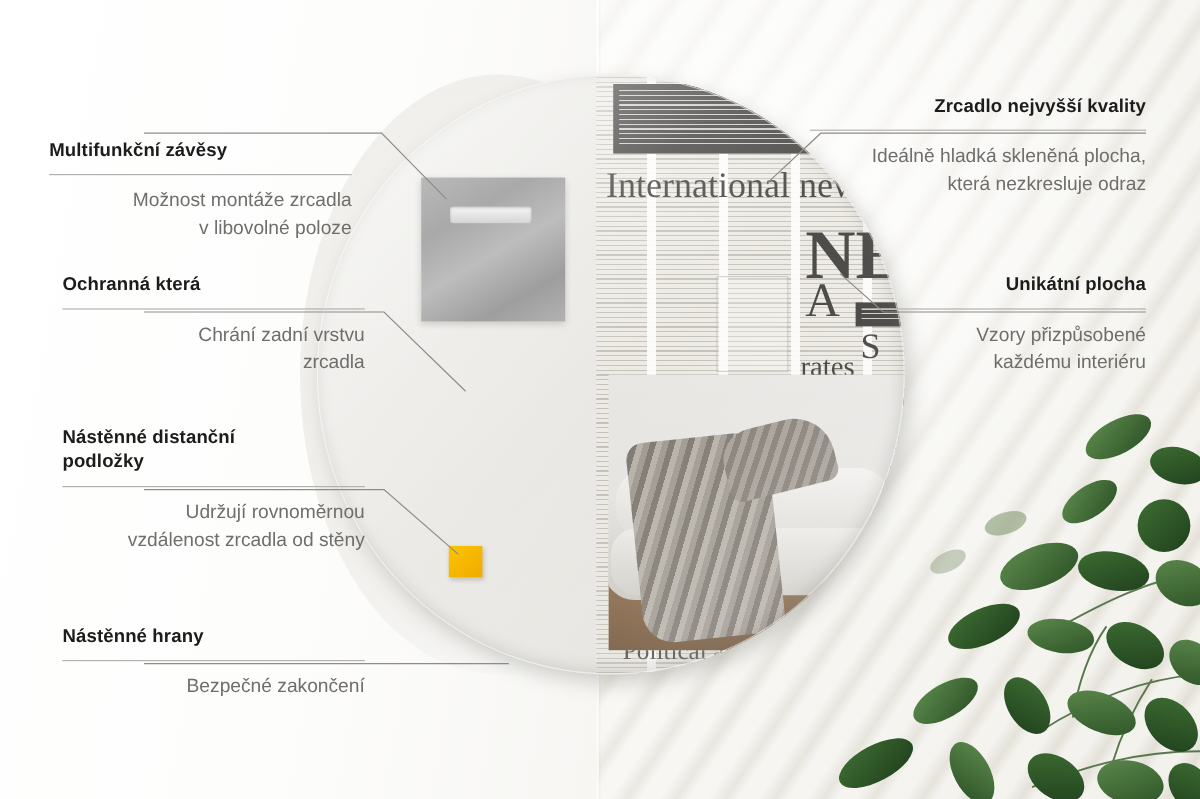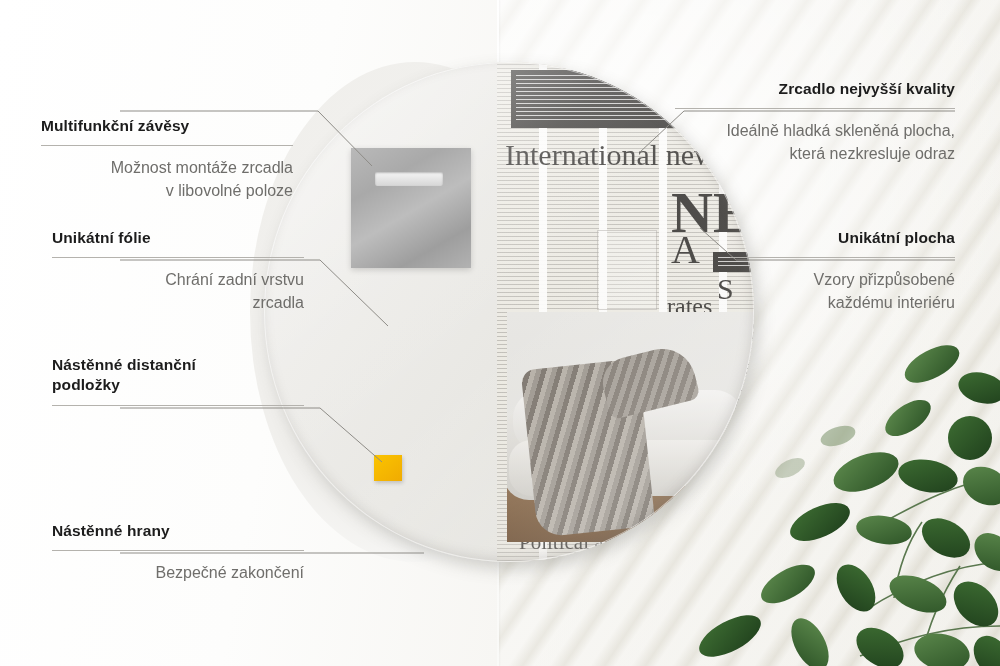--- a/index.html
+++ b/index.html
@@ -270,30 +270,32 @@
   </svg>
 
   <div class="block b-zavesy">
     <h3>Multifunkční závěsy</h3>
     <div class="rule"></div>
     <p style="white-space: pre-line;">Možnost montáže zrcadla
 v libovolné poloze</p>
   </div>
 
   <div class="block b-folie">
-    <h3>Unikátní fólie</h3>
+    <h3>Ochranná která</h3>
     <div class="rule"></div>
     <p style="white-space: pre-line; margin-left: 22px;">Chrání zadní vrstvu
 zrcadla</p>
   </div>
 
   <div class="block b-podlozky">
     <h3 style="white-space: pre-line;">Nástěnné distanční
 podložky</h3>
     <div class="rule"></div>
+    <p style="white-space: pre-line;">Udržují rovnoměrnou
+vzdálenost zrcadla od stěny</p>
   </div>
 
   <div class="block b-hrany">
     <h3>Nástěnné hrany</h3>
     <div class="rule"></div>
     <p>Bezpečné zakončení</p>
   </div>
 
   <div class="block right b-kvalita">
     <h3>Zrcadlo nejvyšší kvality</h3>

